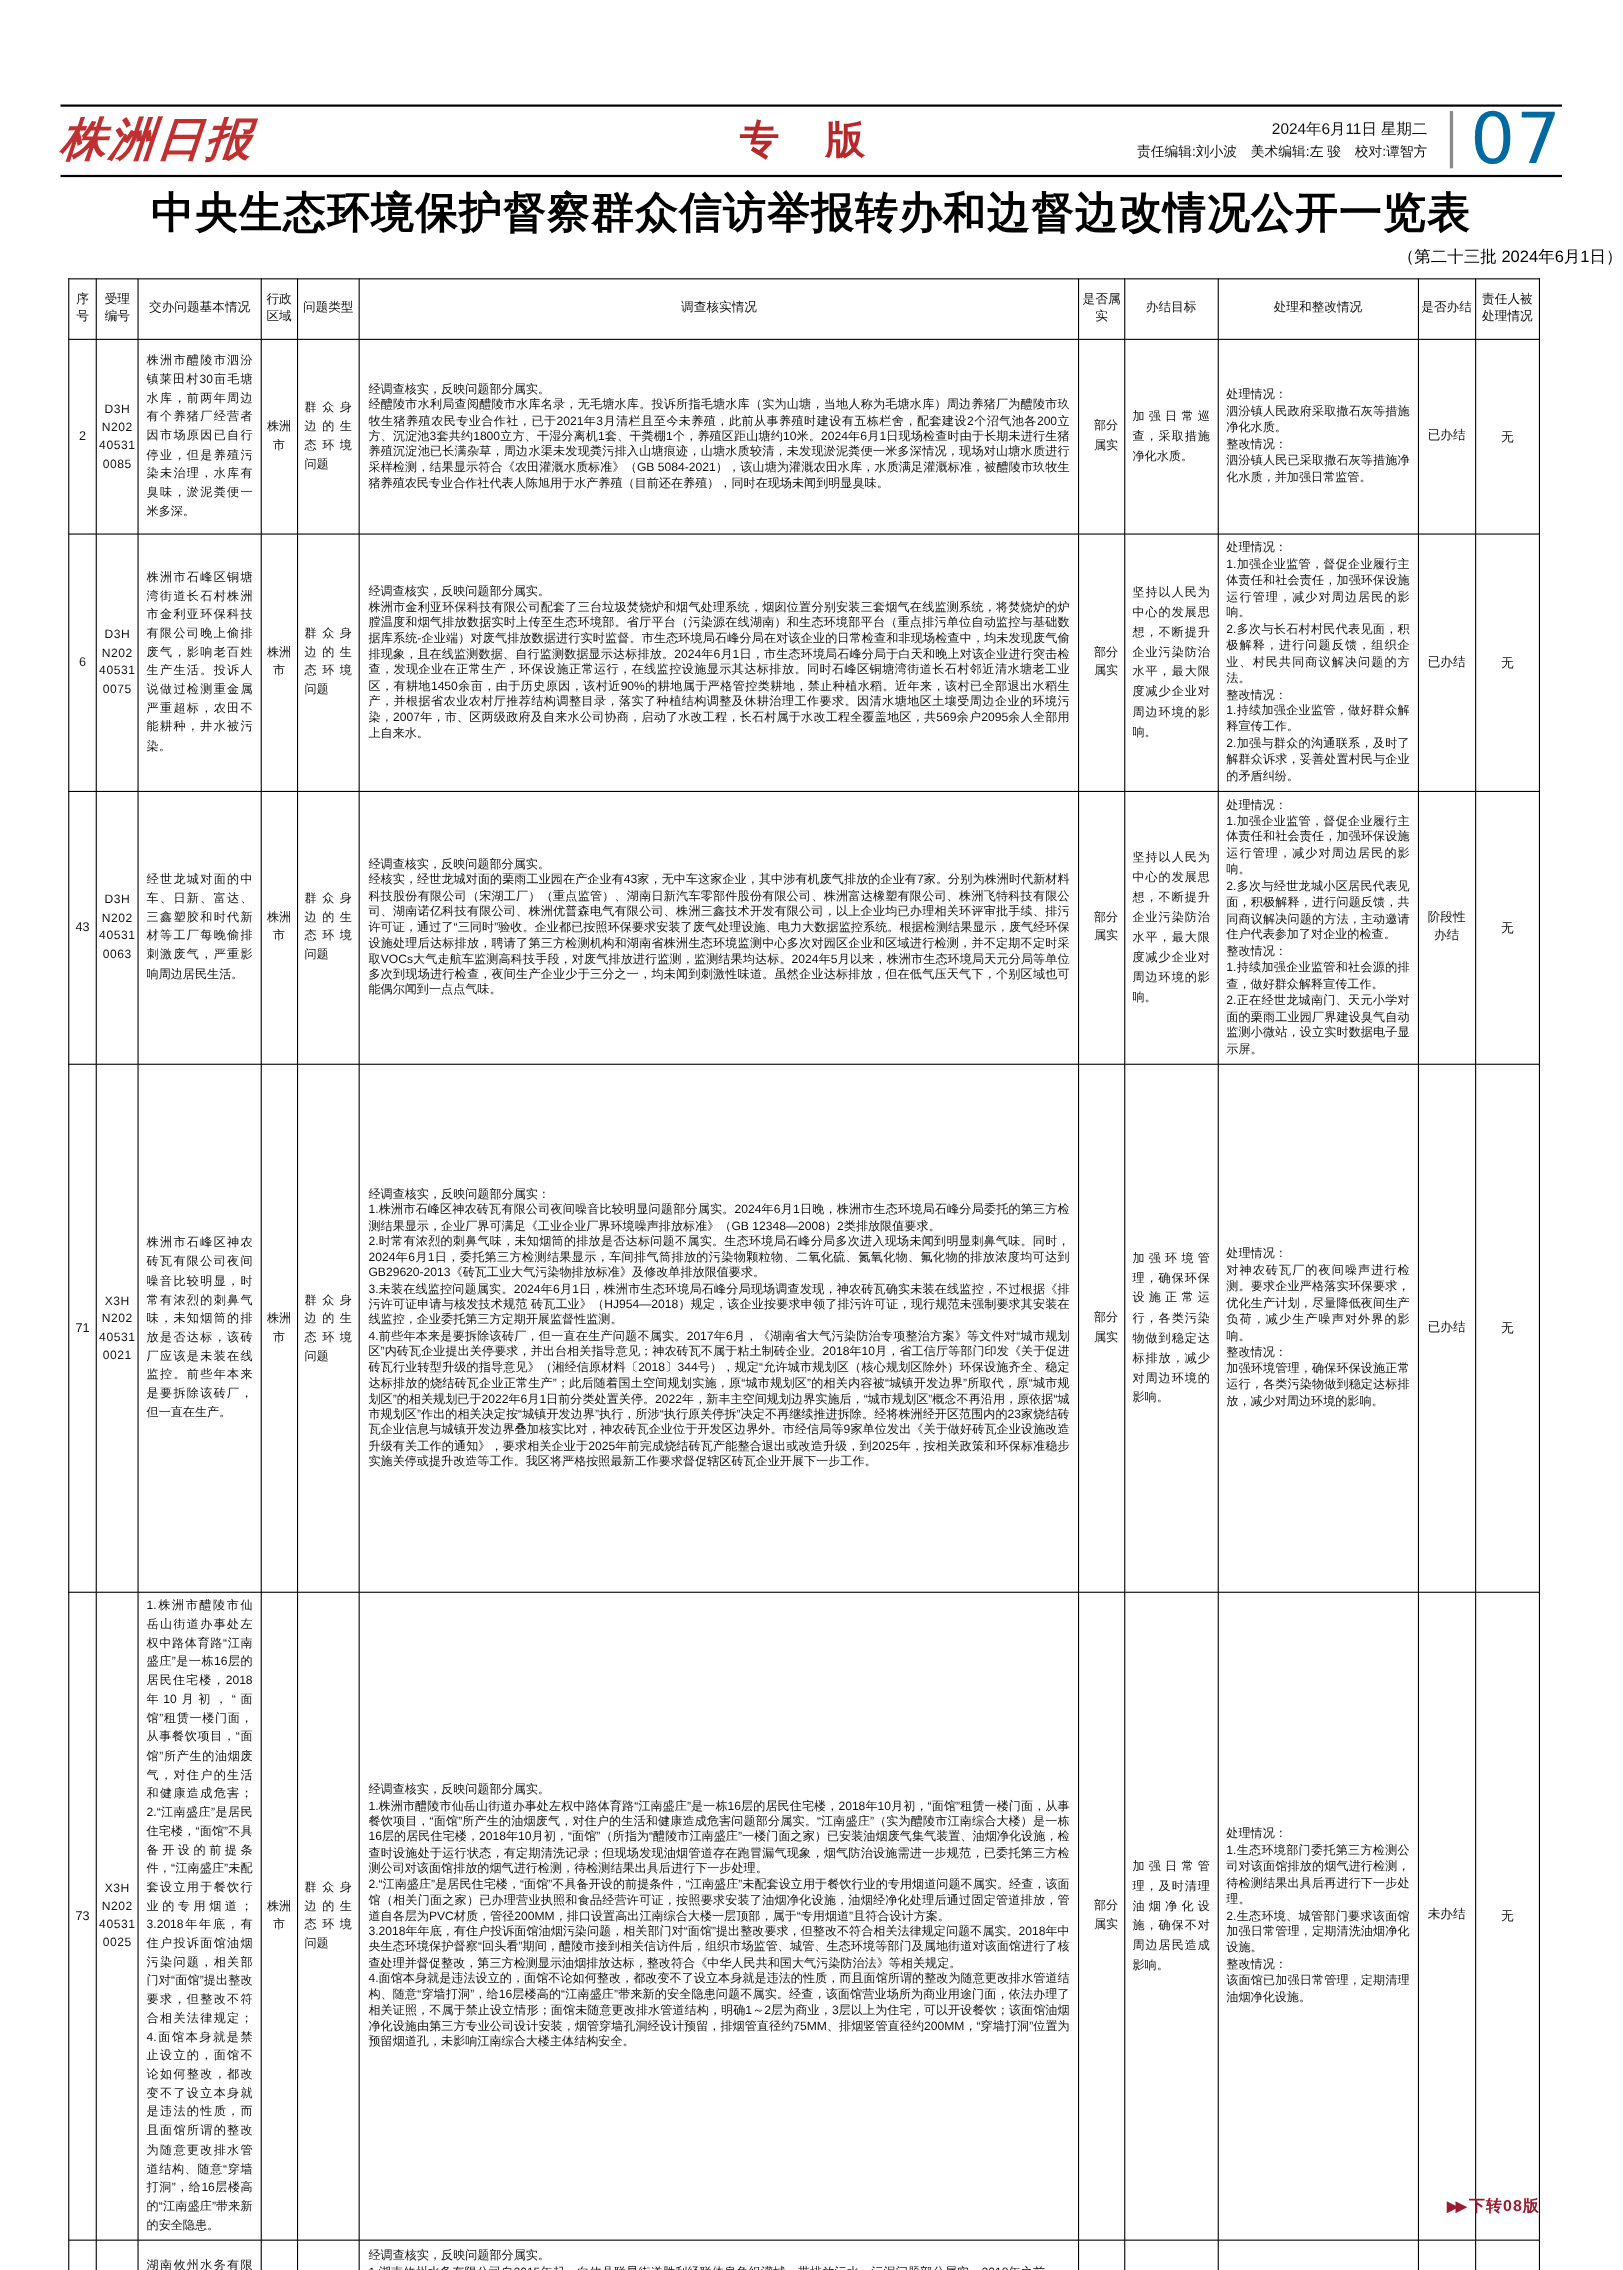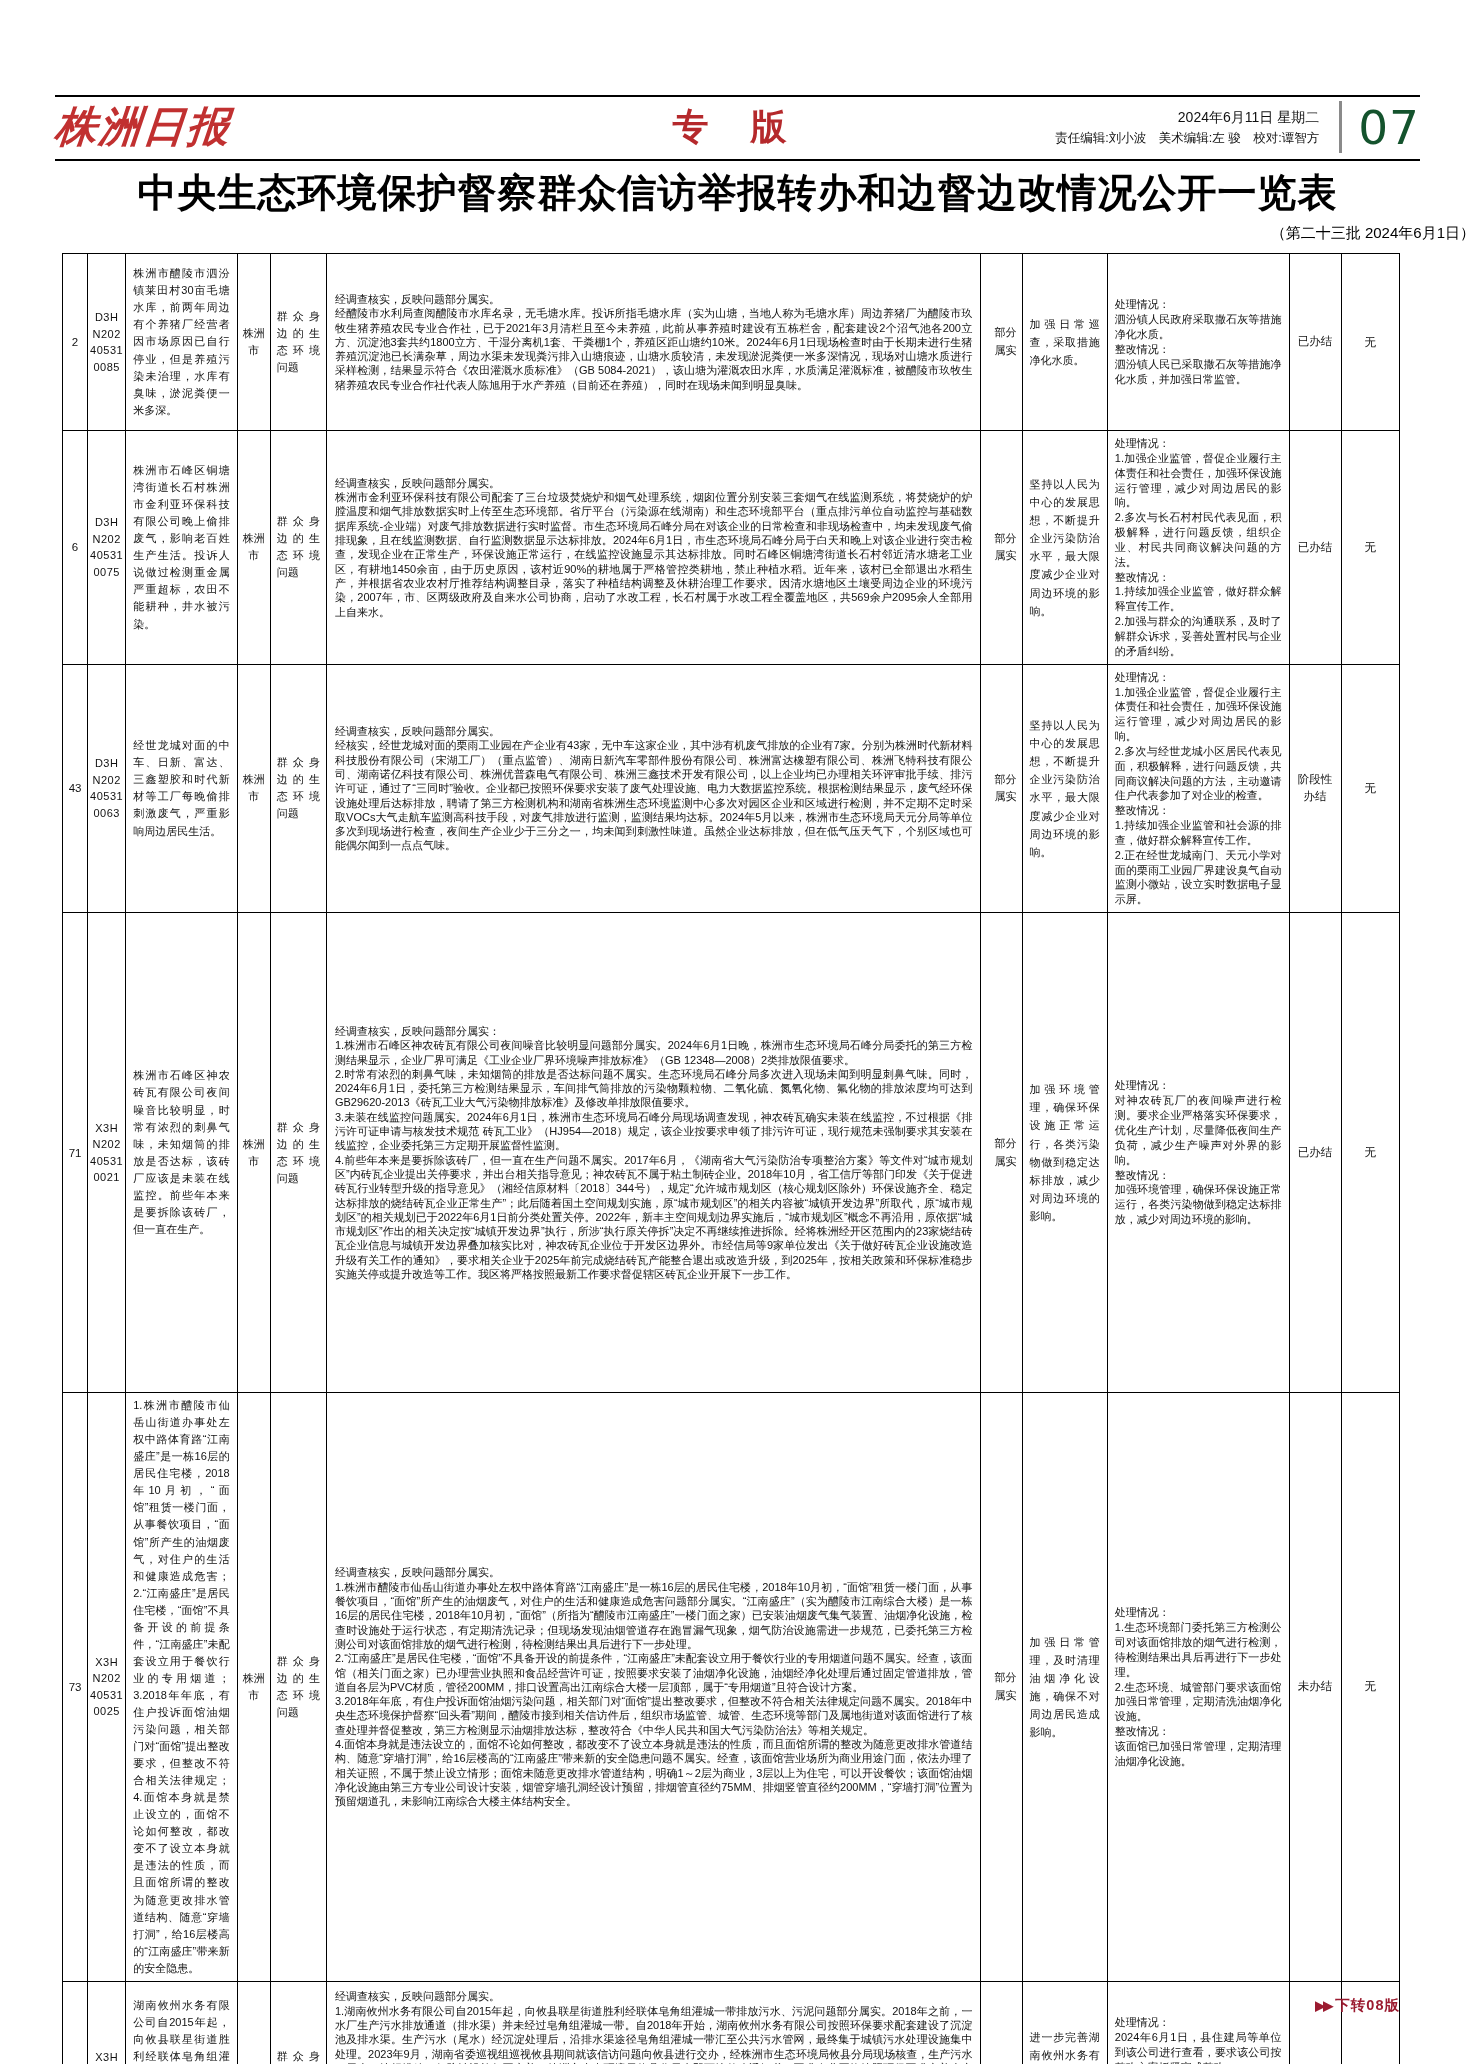--- a/index.html
+++ b/index.html
@@ -17,21 +17,21 @@
   }
   .section-label{
     position:absolute;left:50%;transform:translateX(-50%);
     color:#b5292c;font-size:36px;font-weight:bold;letter-spacing:16px;white-space:nowrap;
   }
   .mast-right{margin-left:auto;display:flex;align-items:center;}
   .meta{text-align:right;line-height:1.6;padding-right:20px;}
   .meta .date{font-size:14px;}
   .meta .editors{font-size:12.5px;}
   .vert-divider{width:3px;height:52px;background:#8a8a8a;margin-right:16px;}
-  .pagenum{font-size:47px;color:#14532d;font-family:"DejaVu Sans", sans-serif;letter-spacing:1px;line-height:1;}
+  .pagenum{font-size:64px;color:#0369a1;font-family:"DejaVu Sans", sans-serif;letter-spacing:1px;line-height:1;}
   .title{
     position:absolute;top:166px;left:0;width:100%;text-align:center;margin:0;
     font-size:39px;font-weight:700;letter-spacing:1px;color:#000;
   }
   .subtitle{position:absolute;top:224px;left:0;width:100%;text-align:right;font-size:15px;color:#000;}
   .table-wrap{position:absolute;left:62px;top:253px;}
   table{border-collapse:collapse;table-layout:fixed;width:1338px;}
   th,td{border:1.6px solid #000;vertical-align:middle;overflow:hidden;}
   th{font-size:11.5px;font-weight:normal;text-align:center;padding:4px 2px;line-height:1.35;}
   td{font-size:11px;padding:3px 5px;}
@@ -84,20 +84,33 @@
         <col style="width:33px">
     <col style="width:56px">
         <col style="width:652px">
         <col style="width:41px">
         <col style="width:85px">
     <col style="width:181px">
         <col style="width:52px">
         <col style="width:58px">
   </colgroup>
   <tbody>
+        <tr style="height:55px;">
+    <th>序号</th>
+    <th>受理编号</th>
+    <th>交办问题基本情况</th>
+    <th>行政区域</th>
+    <th>问题类型</th>
+    <th>调查核实情况</th>
+    <th>是否属实</th>
+    <th>办结目标</th>
+    <th>处理和整改情况</th>
+    <th>是否办结</th>
+    <th>责任人被处理情况</th>
+  </tr>
 
   <tr style="height:177px;">
     <td class="c-no">2</td>
     <td class="c-id">D3H N202 40531 0085</td>
     <td class="c-problem">株洲市醴陵市泗汾镇莱田村30亩毛塘水库，前两年周边有个养猪厂经营者因市场原因已自行停业，但是养殖污染未治理，水库有臭味，淤泥粪便一米多深。</td>
     <td class="c-region">株洲市</td>
     <td class="c-type">群众身边的生态环境问题</td>
     <td class="c-invest">经调查核实，反映问题部分属实。
 经醴陵市水利局查阅醴陵市水库名录，无毛塘水库。投诉所指毛塘水库（实为山塘，当地人称为毛塘水库）周边养猪厂为醴陵市玖牧生猪养殖农民专业合作社，已于2021年3月清栏且至今未养殖，此前从事养殖时建设有五栋栏舍，配套建设2个沼气池各200立方、沉淀池3套共约1800立方、干湿分离机1套、干粪棚1个，养殖区距山塘约10米。2024年6月1日现场检查时由于长期未进行生猪养殖沉淀池已长满杂草，周边水渠未发现粪污排入山塘痕迹，山塘水质较清，未发现淤泥粪便一米多深情况，现场对山塘水质进行采样检测，结果显示符合《农田灌溉水质标准》（GB 5084-2021），该山塘为灌溉农田水库，水质满足灌溉标准，被醴陵市玖牧生猪养殖农民专业合作社代表人陈旭用于水产养殖（目前还在养殖），同时在现场未闻到明显臭味。</td>
     <td class="c-truth">部分属实</td>

